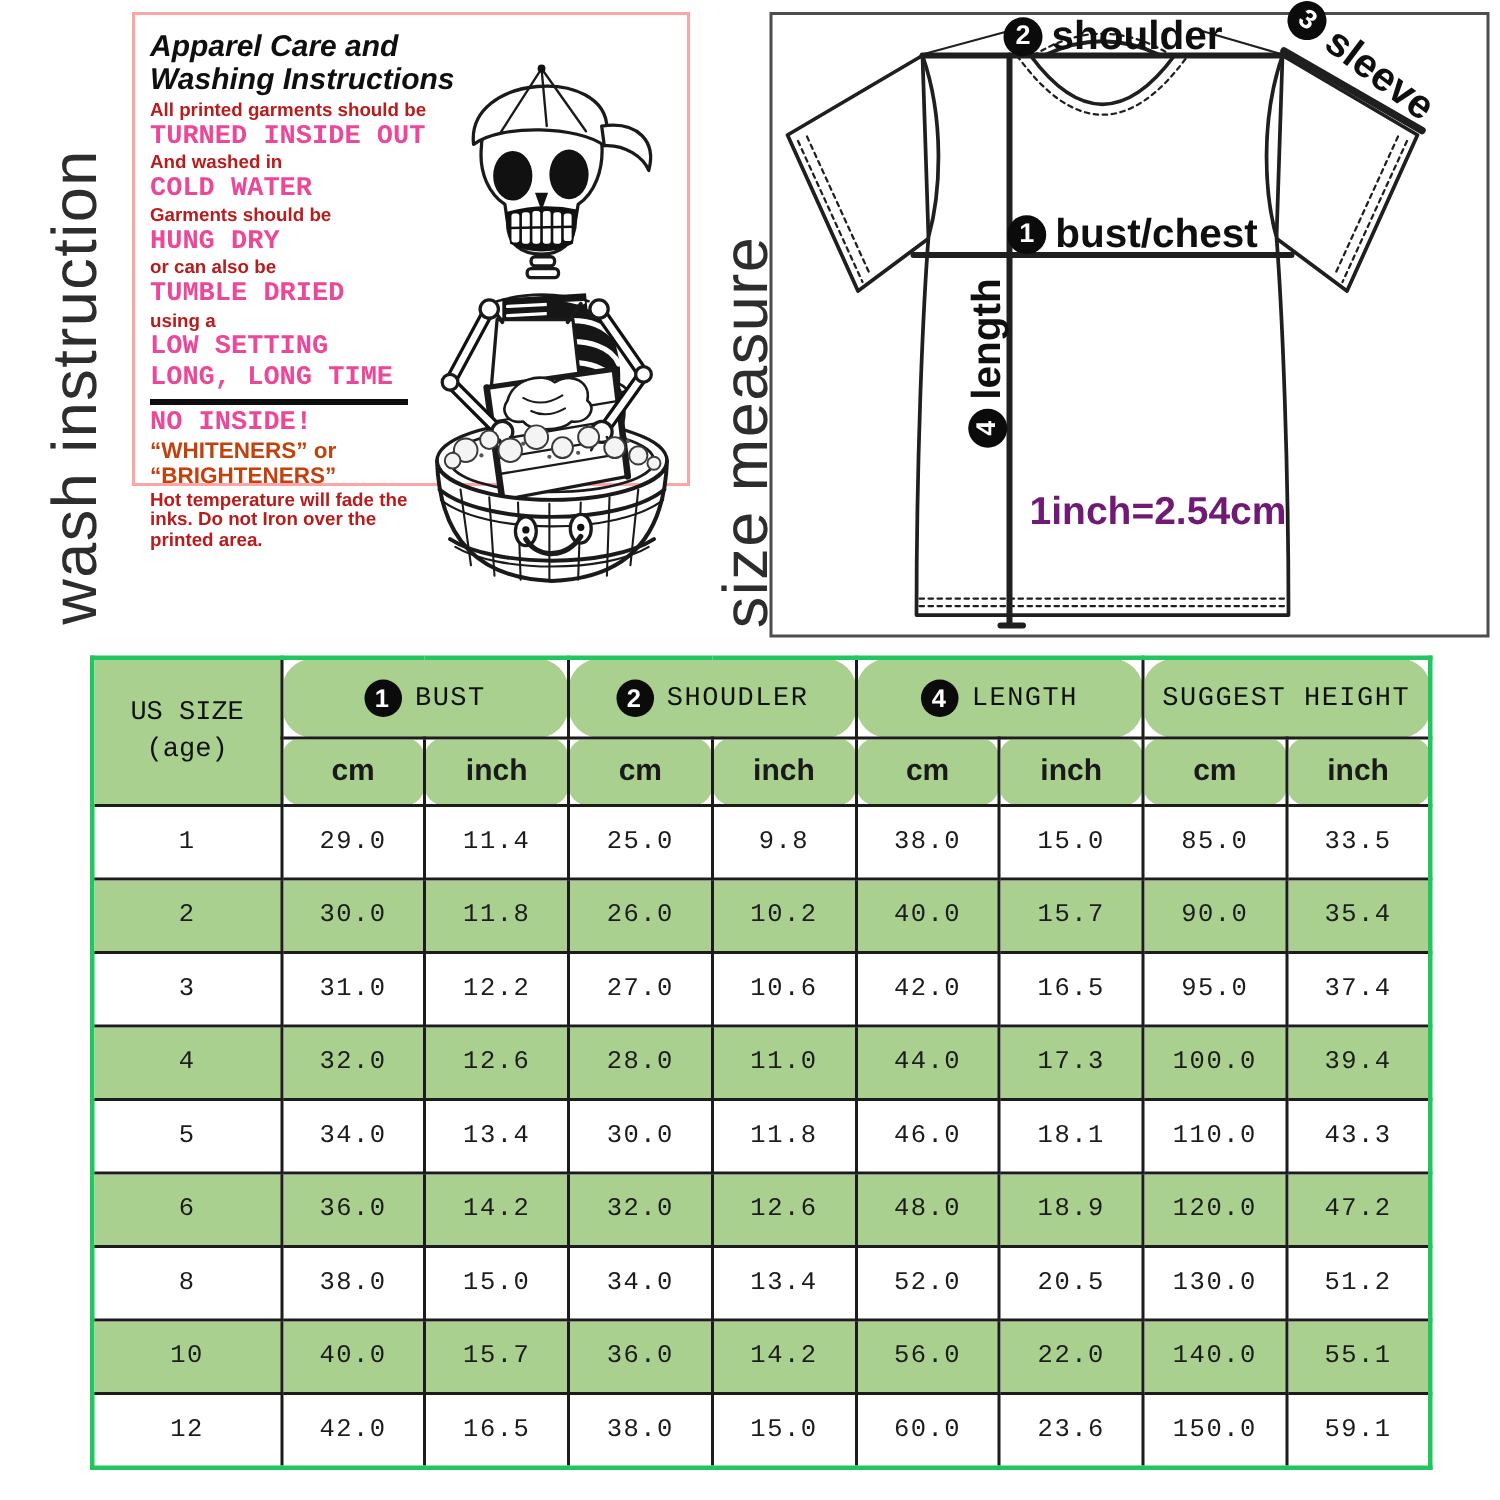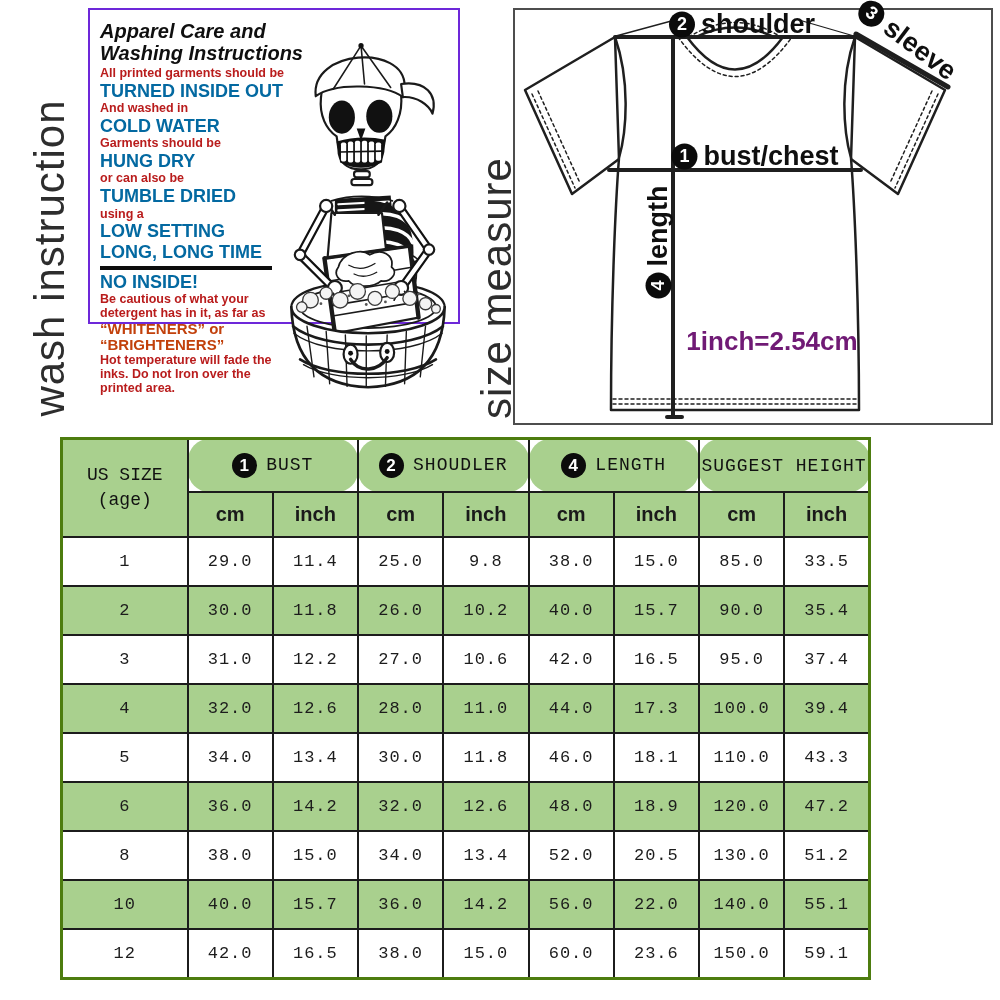--- a/index.html
+++ b/index.html
@@ -5,49 +5,49 @@
   html,body{margin:0;padding:0;background:#ffffff;}
   .page{position:relative;width:1000px;height:1000px;background:#fff;overflow:hidden;
         font-family:"Liberation Sans",sans-serif;color:#111;}
 
   
   .side-label{position:absolute;white-space:nowrap;font-size:42px;font-weight:400;
               color:#2d2d2d;transform:translate(-50%,-50%) rotate(-90deg);letter-spacing:1px;}
 
   
   .wash-box{position:absolute;left:88px;top:8px;width:372px;height:316px;
-            border:2px solid #6d28d9;background:#fff;box-sizing:border-box;}
+            border:2px solid #fca5a5;background:#fff;box-sizing:border-box;}
   .wash-text{position:absolute;left:10px;top:10px;width:205px;}
   .wash-title{font-style:italic;font-weight:700;font-size:20px;line-height:1.12;
               white-space:pre-line;color:#0f0f0f;margin-bottom:2px;}
   .wl-plain{font-weight:700;font-size:12.5px;line-height:1.1;color:#b91c1c;white-space:pre-line;}
-  .wl-red{font-weight:700;font-size:18px;line-height:1.08;color:#0369a1;margin:1px 0;}
+  .wl-red{font-weight:700;font-size:18px;line-height:1.08;color:#ec4899;margin:1px 0;font-family:Liberation Mono, monospace;}
   .wl-strong{font-weight:700;font-size:15px;line-height:1.12;color:#c2410c;}
   .wl-rule{height:3.5px;background:#0d0d0d;width:172px;margin:4px 0 3px 0;}
   .skeleton-svg{position:absolute;right:2px;top:20px;}
 
   
   .tshirt-box{position:absolute;left:513px;top:8px;width:480px;height:417px;
               border:2px solid #4d4d4d;background:#fff;box-sizing:border-box;}
   .dlabel{position:absolute;display:flex;align-items:center;gap:6px;white-space:nowrap;
           font-weight:700;font-size:27px;color:#0f0f0f;transform:translate(-50%,-50%);}
   .dlabel.rot-sleeve{transform:translate(-50%,-50%) rotate(37deg);}
   .dlabel.rot-length{transform:translate(-50%,-50%) rotate(-90deg);}
   .dconv{position:absolute;transform:translate(-50%,-50%);font-weight:700;font-size:26px;color:#701a75;}
   .circ{display:inline-flex;width:26px;height:26px;border-radius:50%;background:#0b0b0b;color:#fff;
         align-items:center;justify-content:center;font-size:18px;font-weight:700;flex:0 0 auto;}
 
   
-  .size-table{position:absolute;left:60px;top:437px;width:811px;border-collapse:collapse;
-              table-layout:fixed;border:3px solid #4d7c0f;}
+  .size-table{position:absolute;left:60px;top:437px;width:895px;border-collapse:collapse;
+              table-layout:fixed;border:3px solid #22c55e;}
   .size-table col.first{width:126px;}
   .size-table th,.size-table td{border:2px solid #1c1c1c;text-align:center;vertical-align:middle;
               padding:0;overflow:hidden;}
   .size-table thead tr.grp-row th{height:51px;}
-  .size-table thead tr.unit-row th{height:43px;}
+  .size-table thead tr.unit-row th{height:43px;border-radius:13px;}
   .size-table tbody tr td{height:47px;}
   .green{background:#a9d08e;}
   .green-row td{background:#a9d08e;}
   .us-head{font-family:"Liberation Mono",monospace;font-weight:500;font-size:18px;
            line-height:1.4;white-space:pre-line;}
   .grp-head{font-family:"Liberation Mono",monospace;font-weight:500;font-size:18px;letter-spacing:1px;border-radius:21px;}
   .grp-head .circ-sm{margin-right:9px;}
   .circ-sm{display:inline-flex;width:25px;height:25px;border-radius:50%;background:#0b0b0b;color:#fff;
            align-items:center;justify-content:center;font-family:"Liberation Sans",sans-serif;
            font-size:17px;font-weight:700;vertical-align:middle;}
@@ -73,22 +73,20 @@
           <div class="wl-red">COLD WATER</div>
           <div class="wl-plain">Garments should be</div>
           <div class="wl-red">HUNG DRY</div>
           <div class="wl-plain">or can also be</div>
           <div class="wl-red">TUMBLE DRIED</div>
           <div class="wl-plain">using a</div>
           <div class="wl-red">LOW SETTING</div>
           <div class="wl-red">LONG, LONG TIME</div>
           <div class="wl-rule"></div>
           <div class="wl-red">NO INSIDE!</div>
-          <div class="wl-plain">Be cautious of what your
-detergent has in it, as far as</div>
           <div class="wl-strong">“WHITENERS” or</div>
           <div class="wl-strong">“BRIGHTENERS”</div>
           <div class="wl-plain">Hot temperature will fade the
 inks. Do not Iron over the
 printed area.</div>
         </div>
     </div>
 
     <svg class="skeleton-svg" width="176" height="366" viewBox="0 0 200 420">
       <g stroke="#1a1a1a" stroke-width="2.5" fill="none" stroke-linecap="round" stroke-linejoin="round">

